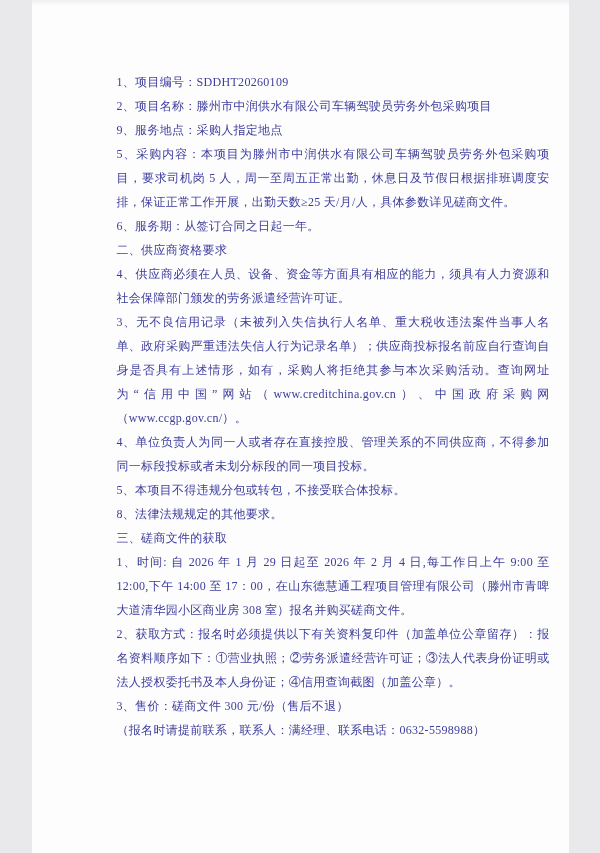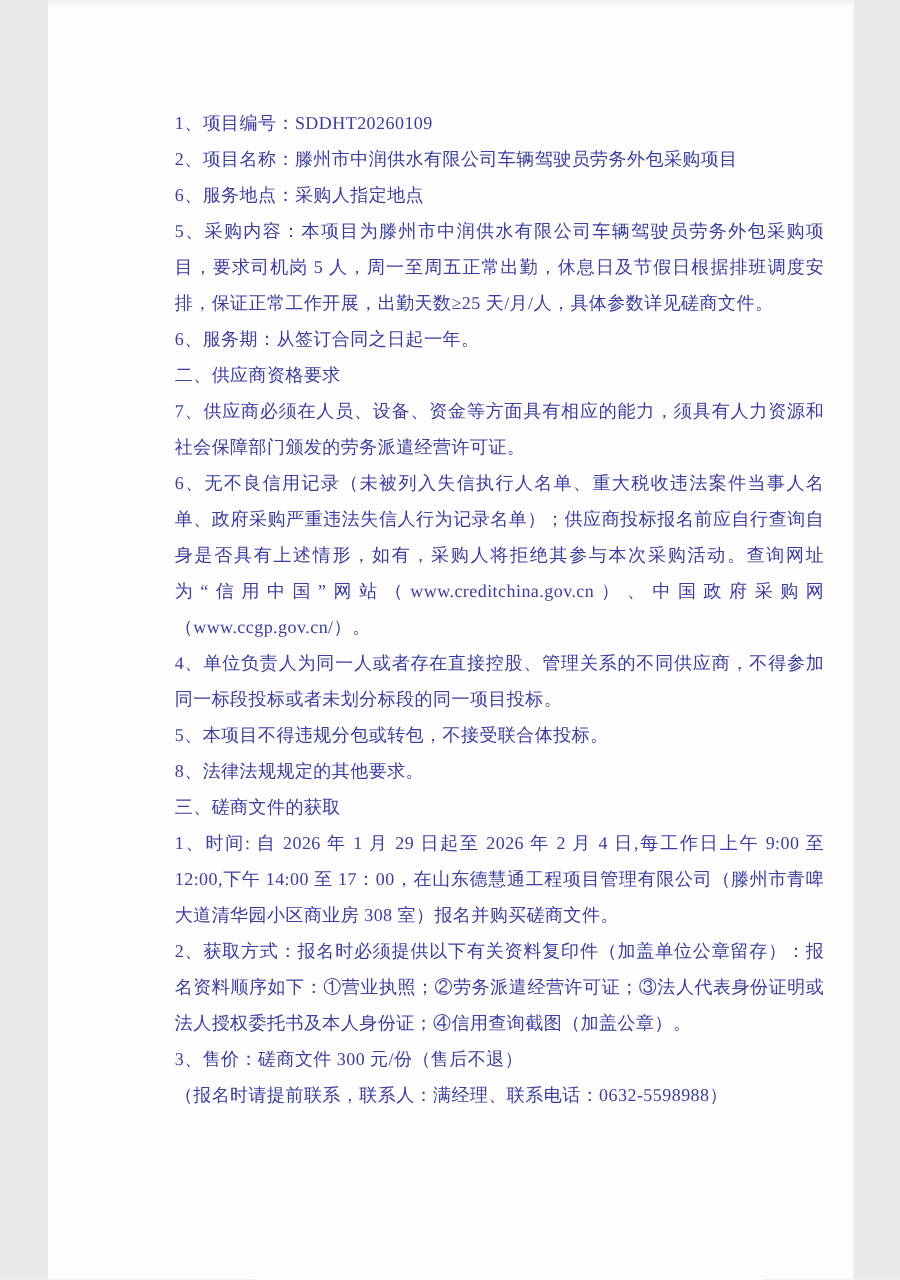--- a/index.html
+++ b/index.html
@@ -43,26 +43,26 @@
   }
 </style>
 </head>
 <body>
 
 <div class="page">
   <div class="page-top-edge"></div>
   <div class="content">
     <p>1、项目编号：SDDHT20260109</p>
     <p>2、项目名称：滕州市中润供水有限公司车辆驾驶员劳务外包采购项目</p>
-    <p>6、服务地点：采购人指定地点</p>
+    <p>9、服务地点：采购人指定地点</p>
     <p>5、采购内容：本项目为滕州市中润供水有限公司车辆驾驶员劳务外包采购项目，要求司机岗 5 人，周一至周五正常出勤，休息日及节假日根据排班调度安排，保证正常工作开展，出勤天数≥25 天/月/人，具体参数详见磋商文件。</p>
     <p>6、服务期：从签订合同之日起一年。</p>
     <p class="section-heading">二、供应商资格要求</p>
-    <p>7、供应商必须在人员、设备、资金等方面具有相应的能力，须具有人力资源和社会保障部门颁发的劳务派遣经营许可证。</p>
-    <p>6、无不良信用记录（未被列入失信执行人名单、重大税收违法案件当事人名单、政府采购严重违法失信人行为记录名单）；供应商投标报名前应自行查询自身是否具有上述情形，如有，采购人将拒绝其参与本次采购活动。查询网址为“信用中国”网站（www.creditchina.gov.cn）、中国政府采购网（www.ccgp.gov.cn/）。</p>
+    <p>4、供应商必须在人员、设备、资金等方面具有相应的能力，须具有人力资源和社会保障部门颁发的劳务派遣经营许可证。</p>
+    <p>3、无不良信用记录（未被列入失信执行人名单、重大税收违法案件当事人名单、政府采购严重违法失信人行为记录名单）；供应商投标报名前应自行查询自身是否具有上述情形，如有，采购人将拒绝其参与本次采购活动。查询网址为“信用中国”网站（www.creditchina.gov.cn）、中国政府采购网（www.ccgp.gov.cn/）。</p>
     <p>4、单位负责人为同一人或者存在直接控股、管理关系的不同供应商，不得参加同一标段投标或者未划分标段的同一项目投标。</p>
     <p>5、本项目不得违规分包或转包，不接受联合体投标。</p>
     <p>8、法律法规规定的其他要求。</p>
     <p class="section-heading">三、磋商文件的获取</p>
     <p>1、时间: 自 2026 年 1 月 29 日起至 2026 年 2 月 4 日,每工作日上午 9:00 至 12:00,下午 14:00 至 17：00，在山东德慧通工程项目管理有限公司（滕州市青啤大道清华园小区商业房 308 室）报名并购买磋商文件。</p>
     <p>2、获取方式：报名时必须提供以下有关资料复印件（加盖单位公章留存）：报名资料顺序如下：①营业执照；②劳务派遣经营许可证；③法人代表身份证明或法人授权委托书及本人身份证；④信用查询截图（加盖公章）。</p>
     <p>3、售价：磋商文件 300 元/份（售后不退）</p>
     <p>（报名时请提前联系，联系人：满经理、联系电话：0632-5598988）</p>
   </div>
 </div>

